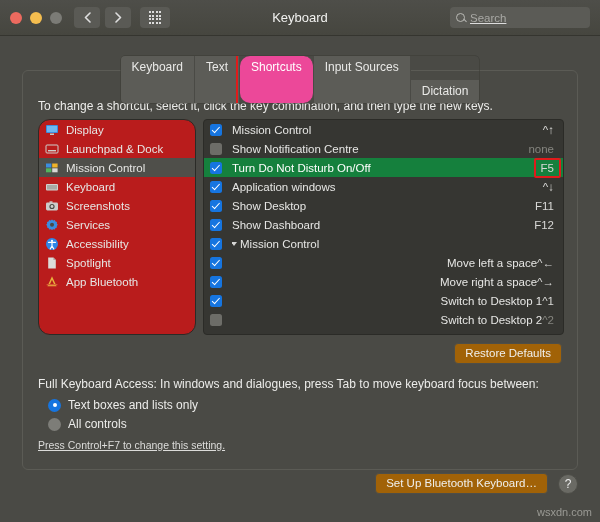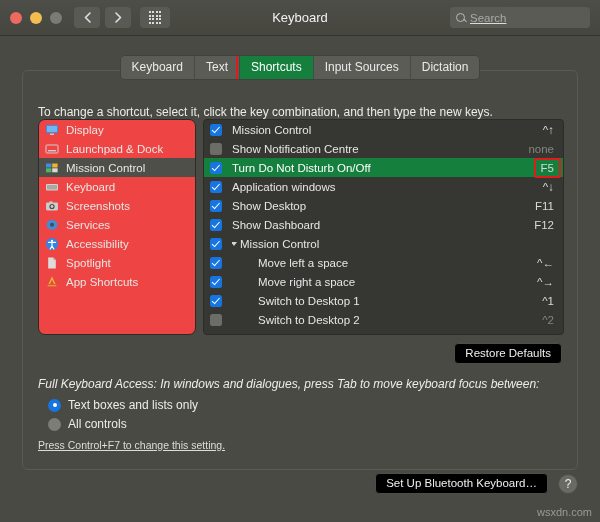--- a/index.html
+++ b/index.html
@@ -113,24 +113,25 @@
   }
   .tab {
     background: #5c5c57;
     color: #e9e9e7;
     font-size: 12px;
     padding: 4px 11px 5px;
     border-right: 1px solid #4a4a45;
     white-space: nowrap;
     position: relative;
   }
-  .tab:last-child { border-right: 0; }
+  .tab:last-child { border-right: 0; margin-top: 24px; }
   .tab.selected {
-    background: #15803d;
+    background: #ec4899;
     color: #ffffff;
+    border-radius: 10px;
   }
   .tab .annot-box {
     position: absolute;
     left: -4px; top: -5px; right: -4px; bottom: -5px;
     border: 2px solid #e01b1b;
     border-radius: 2px;
     pointer-events: none;
   }
 
   
@@ -140,31 +141,30 @@
     width: 556px; height: 400px;
     border: 1px solid #5b5b55;
     border-radius: 6px;
     background: #4a4a45;
   }
   .instructions {
     position: absolute;
     left: 15px; top: 28px;
     font-size: 12px;
     color: #ececea;
-    margin-top: 6px;
   }
 
   
   .sidebar {
     position: absolute;
     left: 15px; top: 48px;
     width: 158px; height: 216px;
-    background: #ef4444;
+    background: #b91c1c;
     border: 1px solid #2b2b27;
-    border-radius: 7px;
+    border-radius: 12px;
     overflow: hidden;
   }
   .side-item {
     display: flex; align-items: center;
     gap: 7px;
     padding: 0 6px;
     height: 19px;
     font-size: 11.5px;
     color: #e6e6e4;
   }
@@ -199,21 +199,21 @@
   .cbox.on::after {
     content: "";
     position: absolute;
     left: 3.6px; top: 1.4px;
     width: 3px; height: 6.5px;
     border: solid #fff;
     border-width: 0 1.6px 1.6px 0;
     transform: rotate(42deg);
   }
   .slabel { flex: 1; white-space: nowrap; overflow: hidden; }
-  .slabel.indent { padding-left: 26px; }
+  .slabel.indent { padding-left: 26px; text-align: right; }
   .slabel.group { padding-left: 0; }
   .disclosure {
     display: inline-block;
     width: 0; height: 0;
     border-left: 4px solid #d6d6d4;
     border-top: 3.2px solid transparent;
     border-bottom: 3.2px solid transparent;
     transform: rotate(90deg);
     margin-right: 4px;
     vertical-align: 1px;
@@ -228,41 +228,40 @@
   .skey .annot-box {
     position: absolute;
     left: -7px; top: -4px; right: -7px; bottom: -4px;
     border: 2px solid #e01b1b;
     border-radius: 2px;
     pointer-events: none;
   }
 
   
   .btn {
-    background: #000000;
+    background: #a16207;
     color: #f0f0ee;
     font-size: 11.5px;
     font-family: "Liberation Sans", sans-serif;
     border: 0.5px solid #4e4e48;
     border-radius: 4px;
     padding: 3px 10px 4px;
     white-space: nowrap;
   }
   .restore-defaults {
     position: absolute;
     right: 15px; top: 272px;
   }
 
   
   .fka-title {
     position: absolute;
     left: 15px; top: 306px;
     font-size: 12px;
     color: #ececea;
-    font-style: italic;
   }
   .radio-row {
     position: absolute;
     left: 25px;
     display: flex; align-items: center; gap: 7px;
     font-size: 12px;
     color: #ececea;
   }
   .radio-row.r1 { top: 327px; }
   .radio-row.r2 { top: 346px; }
@@ -444,21 +443,21 @@
         <path d="M3.2 1.5 H8.4 L10.8 4 V12.5 H3.2 Z" fill="#dcdcd9"></path>
         <path d="M8.4 1.5 V4 H10.8 Z" fill="#a9a9a5"></path>
       </svg>
       <span>Spotlight</span>
     </div>
     <div class="side-item">
       <svg class="side-ico" viewBox="0 0 14 14">
         <path d="M7 3 L10.4 10.4 H3.6 Z" fill="none" stroke="#e8b13c" stroke-width="1.5"></path>
         <path d="M1.6 9.6 L12.4 9.6" stroke="#d65b35" stroke-width="1.4"></path>
       </svg>
-      <span>App Shortcuts</span>
+      <span>App Bluetooth</span>
     </div>
   </div>
 
   <div class="shortlist">
 
     <div class="srow">
       <span class="cbox on"></span>
       <span class="slabel">Mission Control</span>
       <span class="skey">^↑</span>
     </div>

